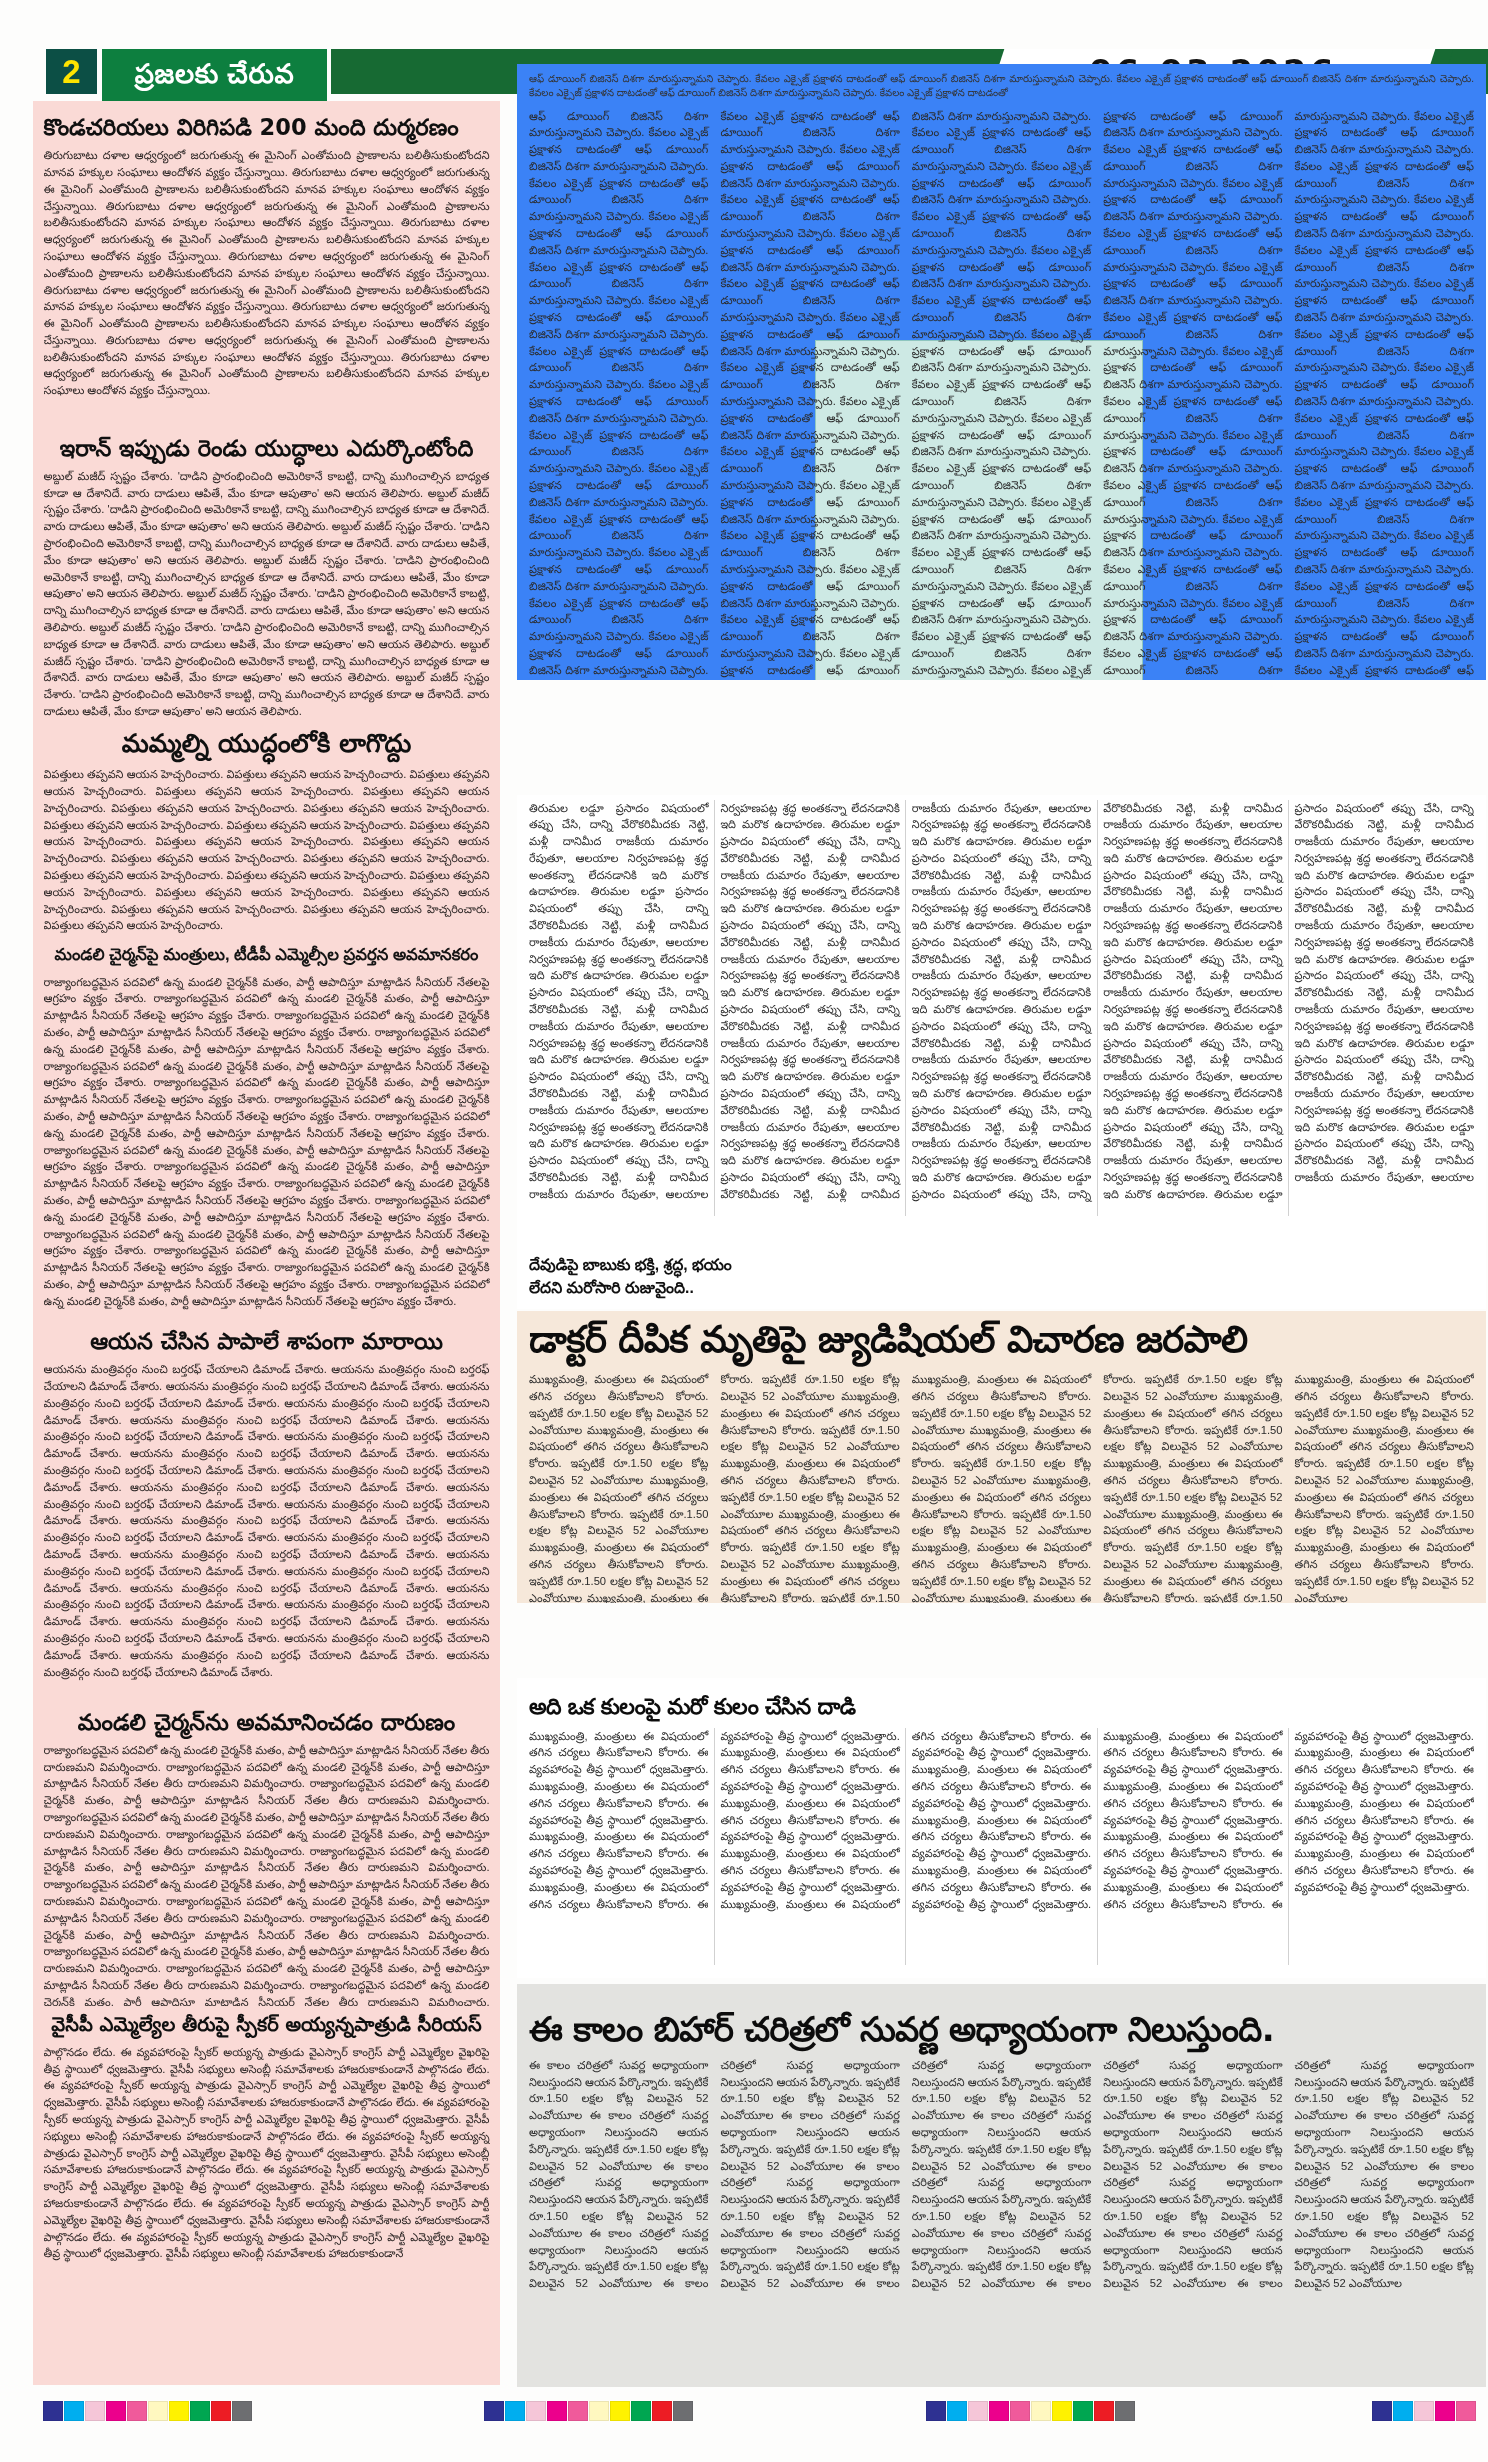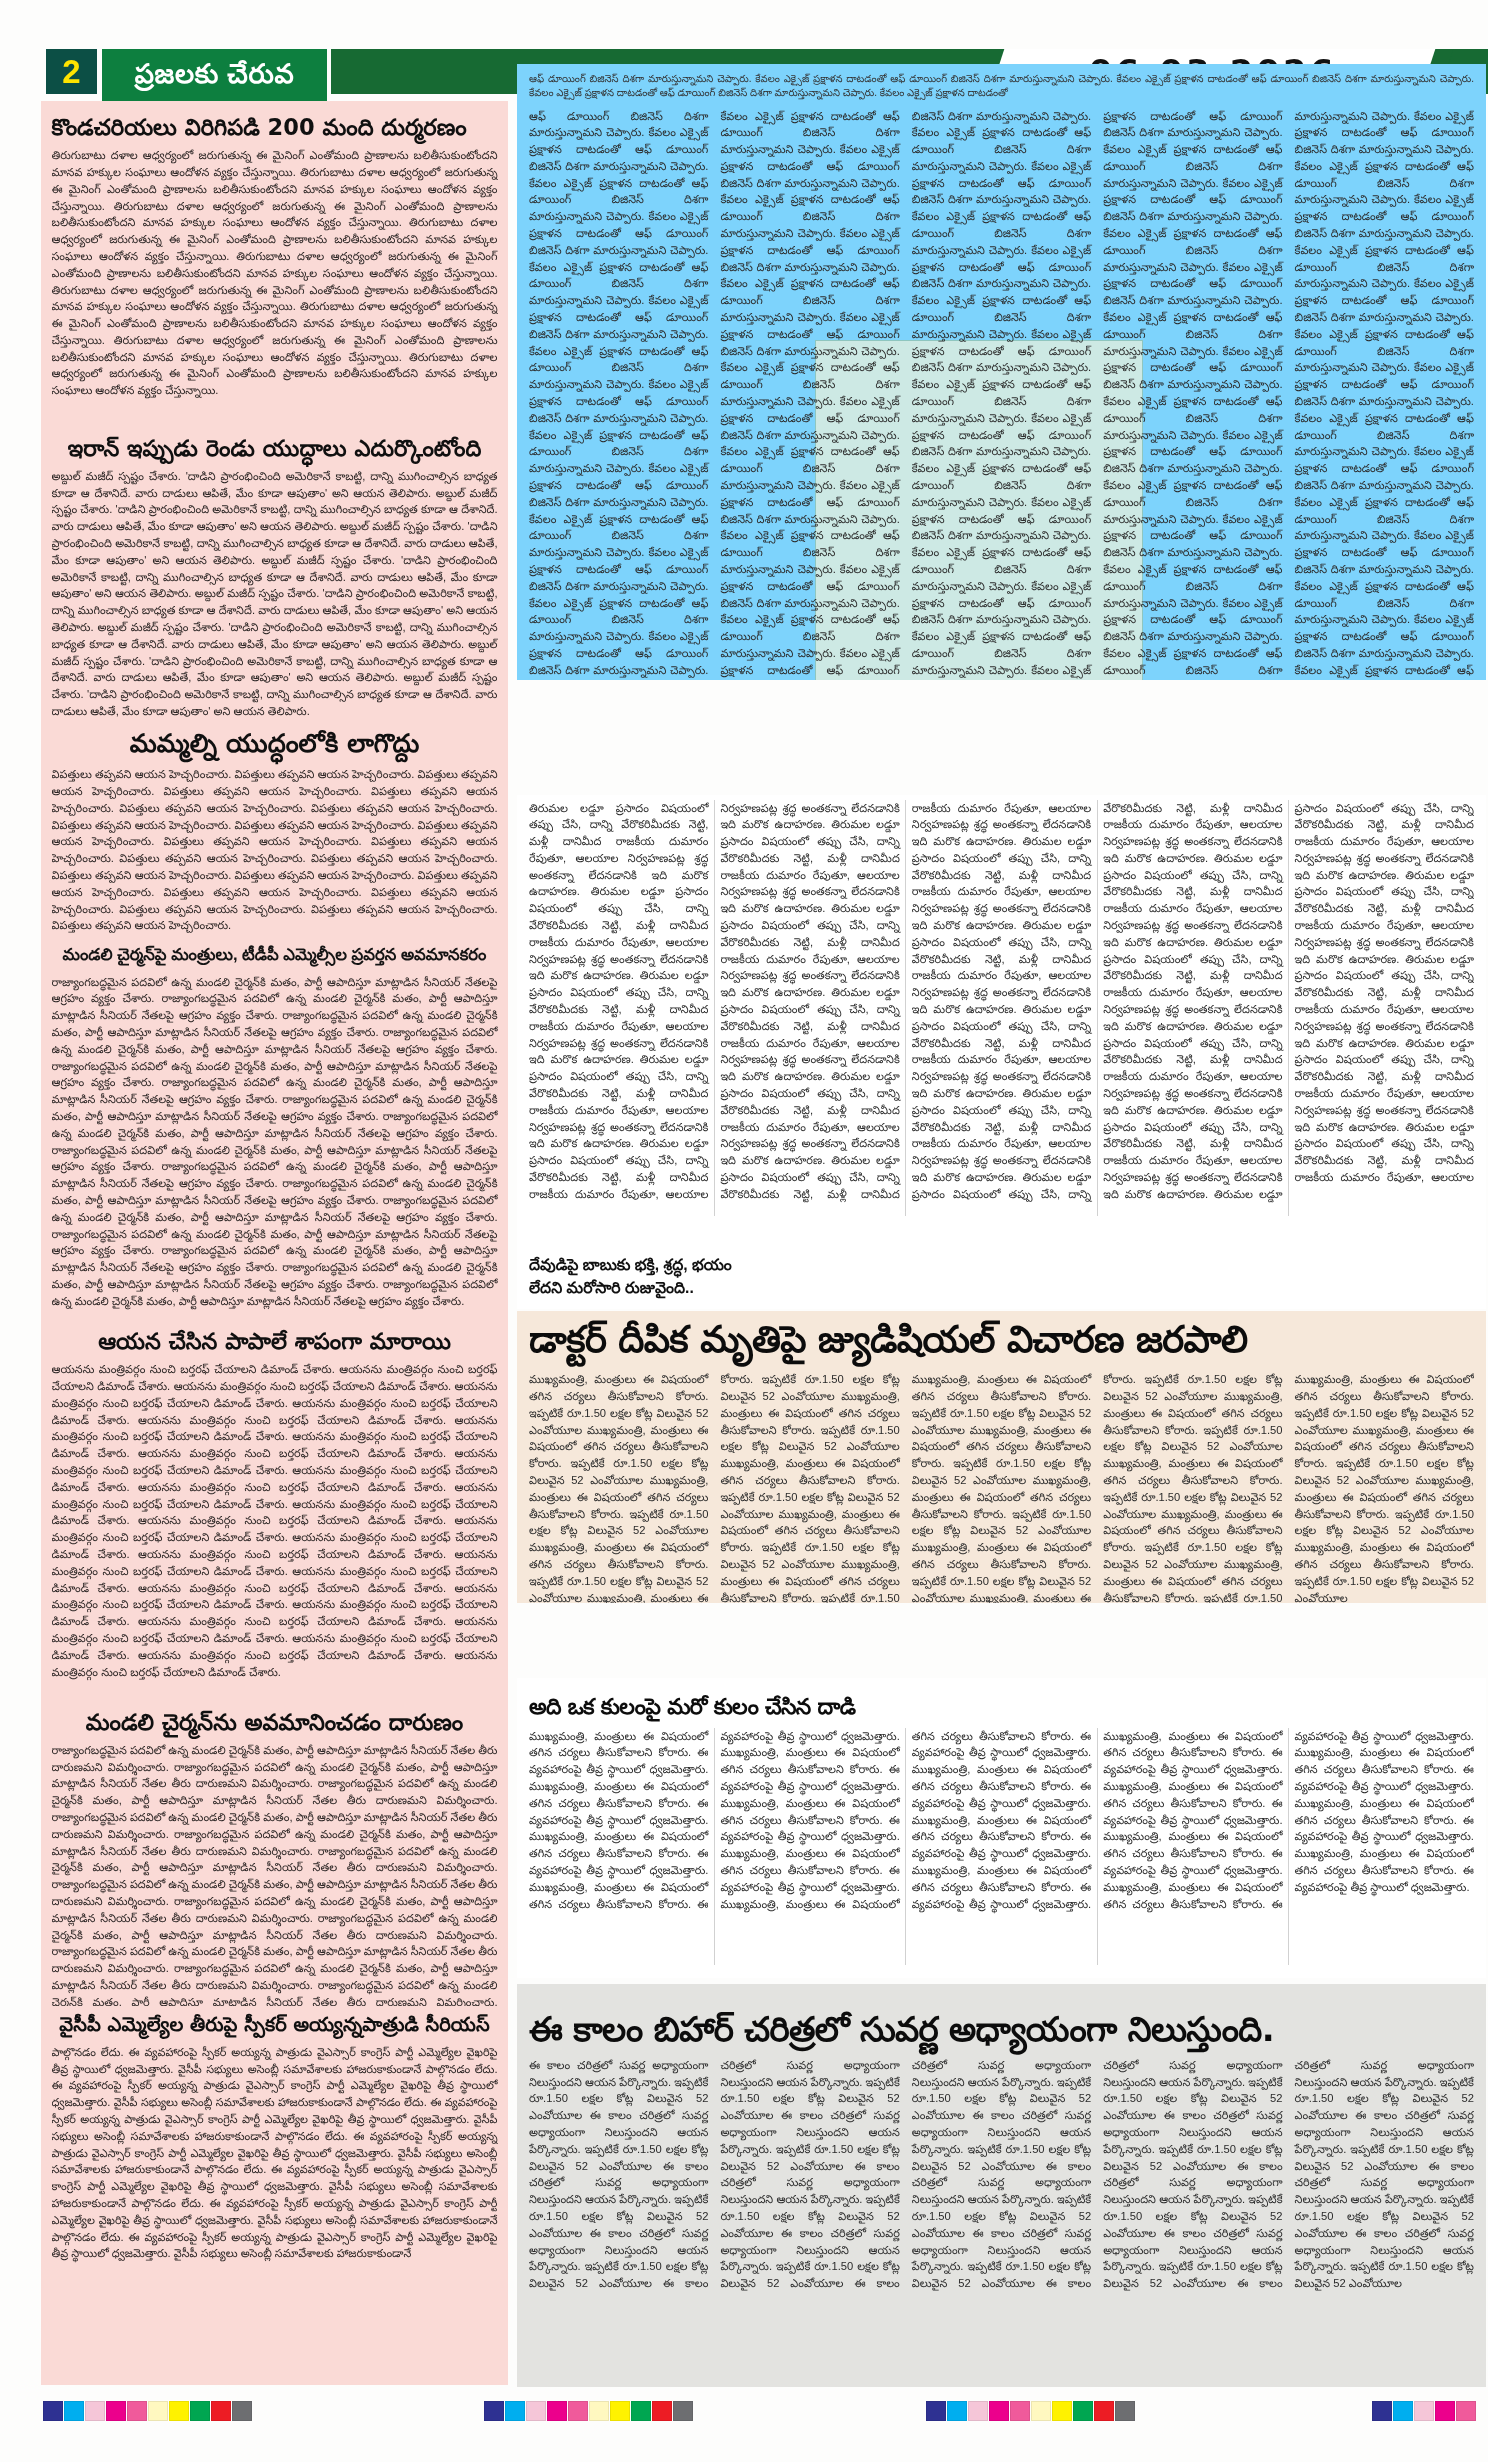--- a/index.html
+++ b/index.html
@@ -16,41 +16,41 @@
     background:#0d7f3f; color:#ffffff; font-size:27px; font-weight:bold;
     display:flex; align-items:center; justify-content:center; letter-spacing:0.7px; }
   .header-bar { position:absolute; left:331px; top:0; width:1157px; height:45px; background:#176a33; }
   .date-slash { position:absolute; left:997px; top:0; width:431px; height:45px;
     background:#ffffff; transform:skewX(-18deg); display:flex; align-items:center; justify-content:center; }
   .date-slash .date { transform:skewX(18deg); font-size:34px; font-weight:900;
     color:#111; letter-spacing:3px; font-family:"DejaVu Sans",sans-serif; }
   .end-slash { position:absolute; left:1446px; top:0; width:43px; height:45px; background:#176a33; transform:skewX(-18deg); }
 
   
-  .left-rail { position:absolute; left:41px; top:101px; width:467px; height:2284px;
+  .left-rail { position:absolute; left:33px; top:101px; width:467px; height:2284px;
     background:#fadad6; padding:4.5px 10.5px; }
   .l-head { font-weight:900; color:#101010; text-align:center; line-height:1.25;
     margin:7.5px 0 6px 0; font-family:"DejaVu Sans",sans-serif; }
   .l-head.h1 { font-size:22.5px; text-align:left; }
   .l-head.h2 { font-size:22.5px; }
   .l-head.h3 { font-size:25.5px; }
   .l-sub  { font-size:16.5px; font-weight:bold; text-align:center; margin:7.5px 0 6px 0; color:#141414; }
   .l-body { font-size:11.2px; line-height:1.5; text-align:justify; color:#2a2423; overflow:hidden; }
 
   
   .panel { position:absolute; left:517px; width:969px; overflow:hidden; }
   .panel .kicker { font-size:10px; line-height:1.45; color:#333; overflow:hidden; text-align:justify; }
   .big-head { font-weight:900; color:#0c0c0c; line-height:1.1;
     font-family:"DejaVu Sans",sans-serif; letter-spacing:-0.7px; }
   .cols { column-gap:12px; text-align:justify; font-size:11.2px; line-height:1.5;
     color:#2b2b2b; overflow:hidden; position:relative; z-index:1; }
   .cols5 { column-count:5; }
   .rule .cols5 { column-rule:0.7px solid rgba(0,0,0,0.18); }
 
-  .panel-a { top:64px;  height:616px; background:#7dd3fc; padding:7.5px 12px; }
+  .panel-a { top:64px;  height:616px; background:#3b82f6; padding:7.5px 12px; }
   .inner-box { position:absolute; left:298px; top:276px; width:328px; height:495px;
     background:#cde9e4; border:0.7px solid #8fc6bf; z-index:0; }
   .panel-b { top:795px; height:514px; background:#ffffff; padding:4.5px 12px; }
   .pull-quote { position:absolute; left:12px; bottom:9px; width:210px; background:#ffffff;
     font-size:15.7px; font-weight:bold; line-height:1.45; color:#111; z-index:2; padding-top:4.5px; }
   .panel-c { top:1311px; height:292px; background:#f6e8da; padding:7.5px 12px; }
   .panel-d { top:1678px; height:300px; background:#ffffff; padding:4.5px 12px; }
   .panel-e { top:1984px; height:403px; background:#e3e3e0; padding:7.5px 12px; }
 
   .head-a { font-size:43px; margin:4.5px 0 10.5px 0; }

